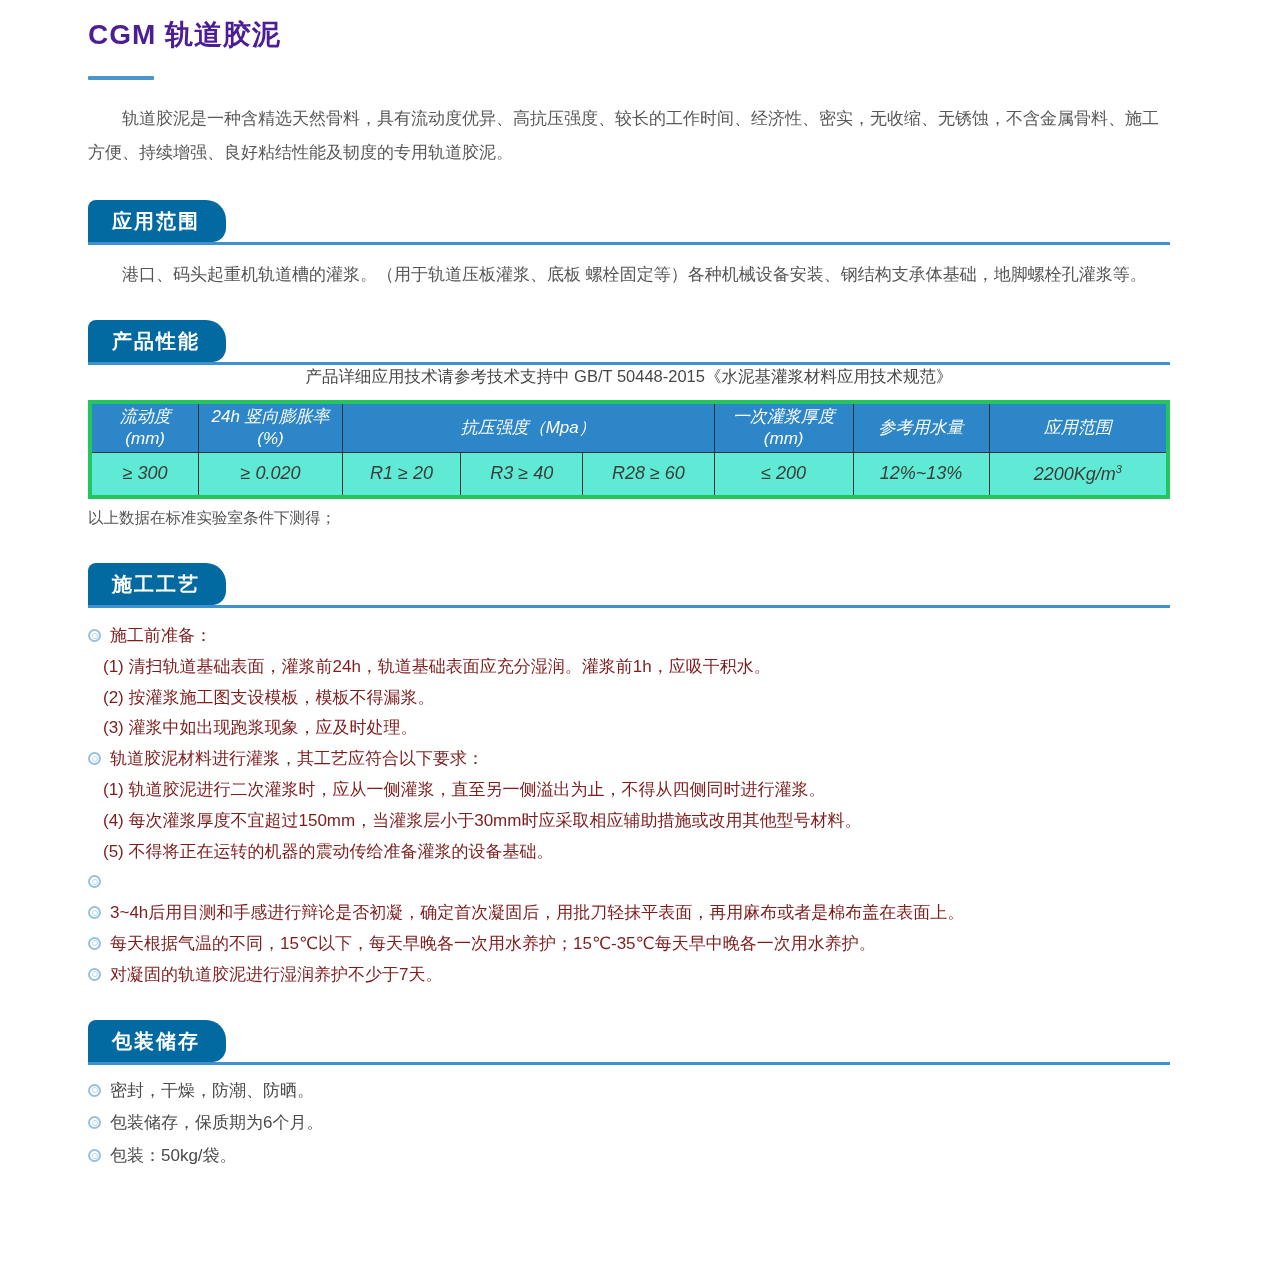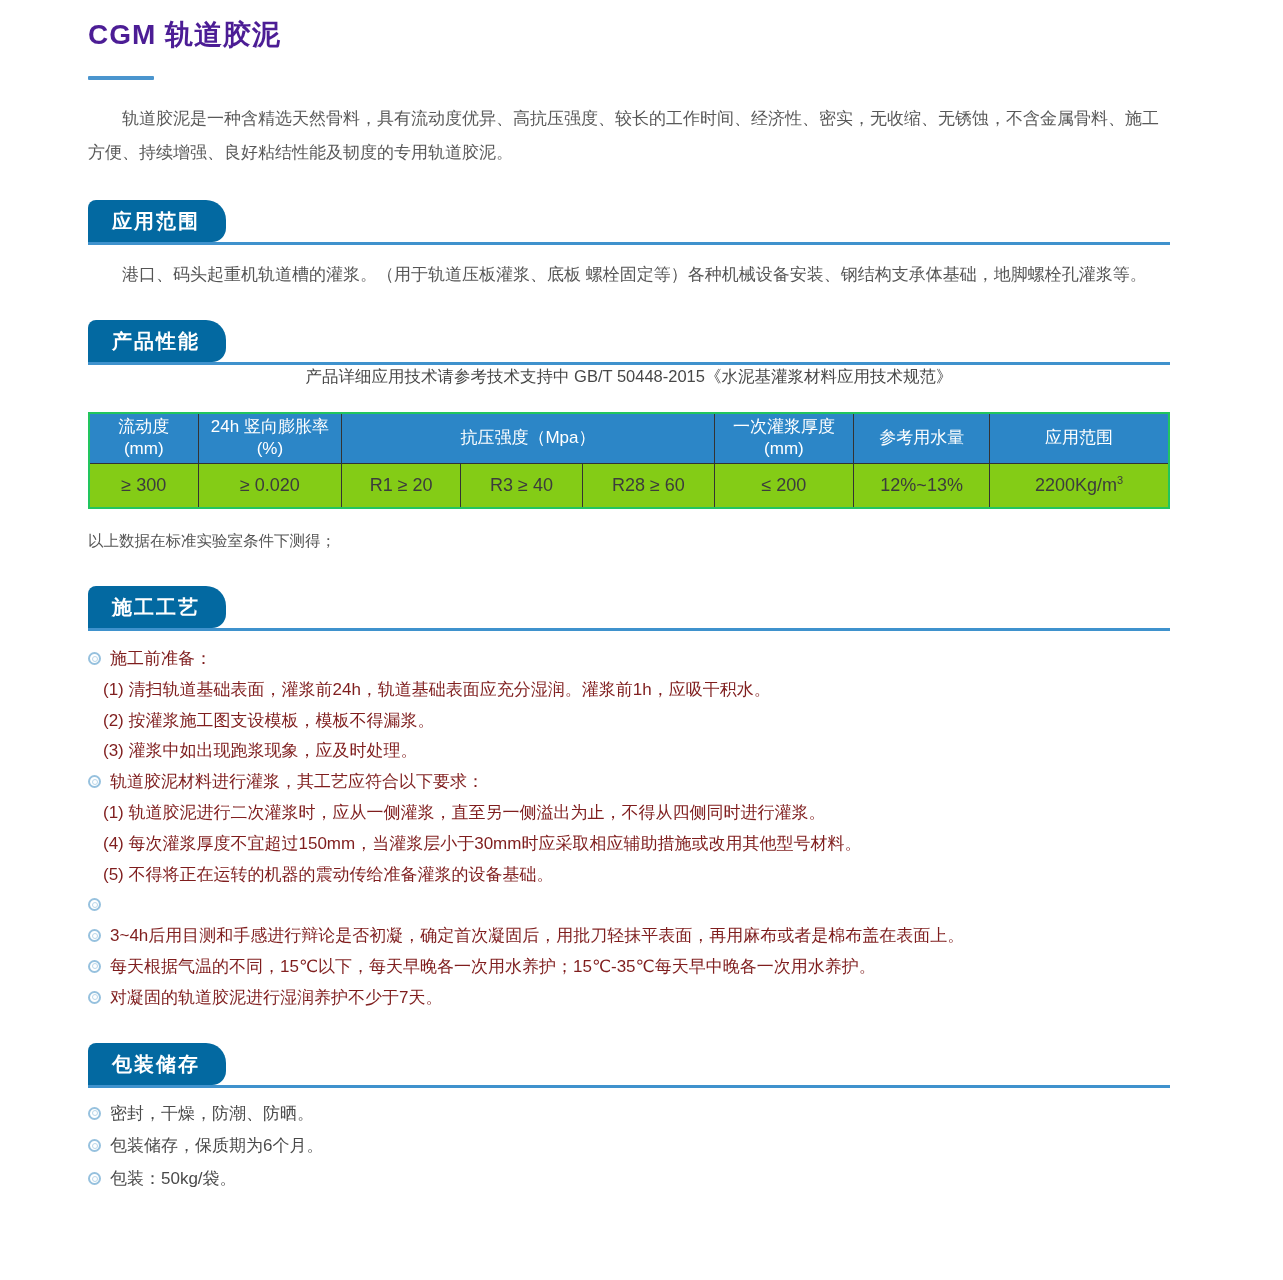--- a/index.html
+++ b/index.html
@@ -17,27 +17,27 @@
   .badge {
     display:inline-block; line-height:normal; vertical-align:bottom;
     background:#0369a1; color:#ffffff; font-weight:700; font-size:20px;
     letter-spacing:2px; padding:8px 26px 7px 24px;
     border-radius:8px 20px 14px 0;
   }
   p.body-text { margin-top:15px; font-size:17px; line-height:30px; color:#555555; text-indent:2em; }
 
   p.note { margin-top:1px; font-size:16.5px; color:#474747; text-align:center; }
 
-  table.perf { margin-top:24px; width:100%; border-collapse:collapse; border:2px solid #22c55e; table-layout:fixed; }
+  table.perf { margin-top:12px; width:100%; border-collapse:collapse; border:4px solid #22c55e; table-layout:fixed;font-style:italic; }
   table.perf th, table.perf td { border:1.5px solid #333; text-align:center; vertical-align:middle; }
   table.perf th { background:#2c86c7; color:#ffffff; font-weight:400; font-size:17px; height:50px; line-height:22px; }
-  table.perf td { background:#84cc16; color:#3c3c3c; font-size:18px; height:45px; }
+  table.perf td { background:#5eead4; color:#3c3c3c; font-size:18px; height:45px; }
   table.perf sup { font-size:11px; }
 
-  p.footnote { margin-top:22px; font-size:15.5px; color:#555555; }
+  p.footnote { margin-top:9px; font-size:15.5px; color:#555555; }
 
   ul.steps { margin-top:16px; list-style:none; }
   ul.steps li { font-size:17px; line-height:1.4; margin-bottom:7px; color:#7f1d1d; }
   ul.steps li.sub { padding-left:15px; }
   .ring {
     display:inline-block; width:13px; height:13px; border:2px solid #96c1de;
     border-radius:50%; position:relative; margin-right:9px; vertical-align:-1px;
   }
   .ring::after { content:''; position:absolute; inset:1.5px; border:1.5px solid #b9d7ea; border-radius:50%; }
 

